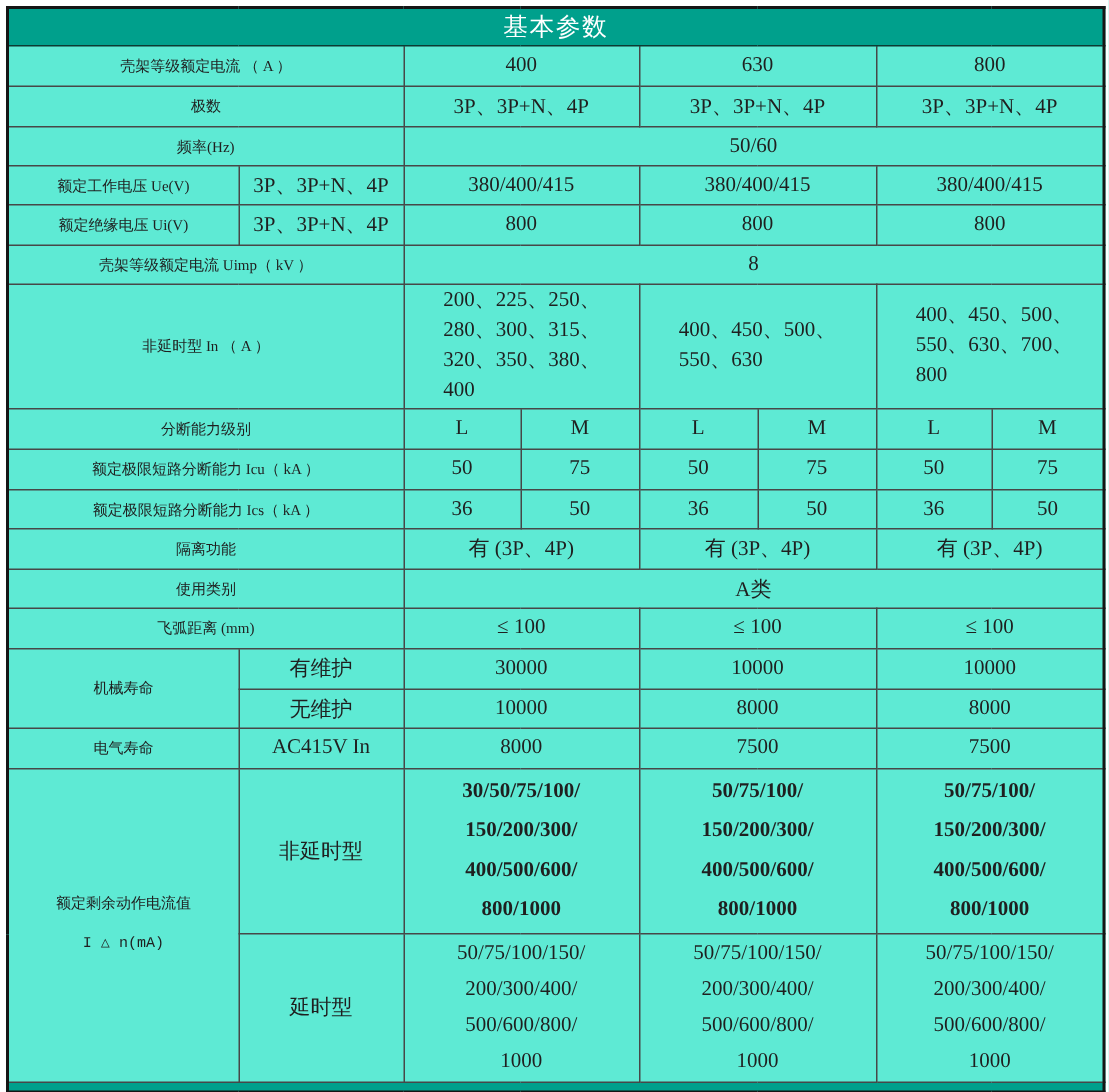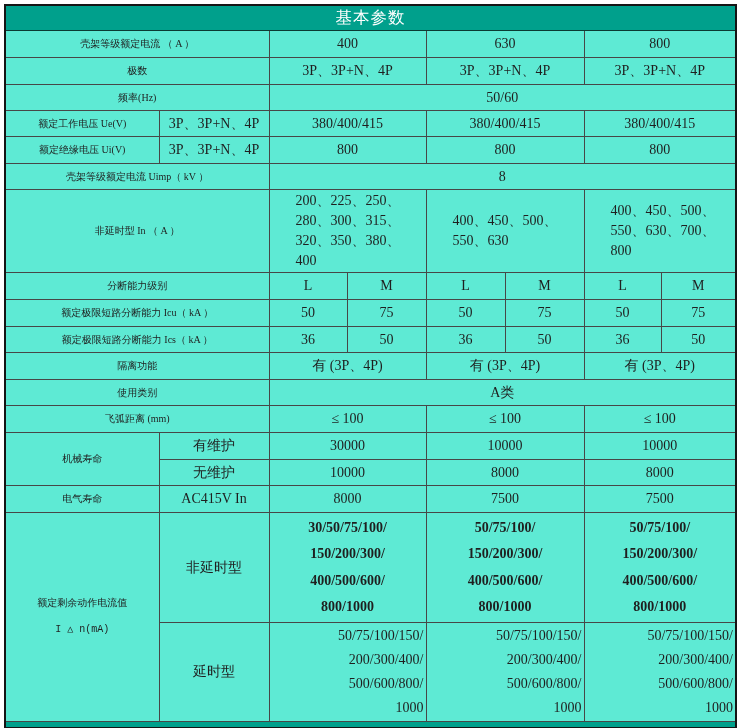--- a/index.html
+++ b/index.html
@@ -11,21 +11,21 @@
              border:2px solid #151515;background:#5eead4;}
   td{border:1px solid #474747;text-align:center;vertical-align:middle;
      font-size:14px;padding:1px 2px;white-space:pre-line;
      overflow:hidden;}
   td.bL2{border-left:1.8px solid #262626;}
   td.title-band{background:var(--teal);color:#ffffff;font-size:16.5px;
                 letter-spacing:1px;border:1px solid #0b3b33;}
   td.lab{font-size:10px;}
   td.list{text-align:left;padding-left:26px;line-height:20px;}
   td.spread4{line-height:26.5px;font-weight:bold;}
-  td.spread4b{line-height:24px;text-align:right;}
+  td.spread4b{line-height:24px;}
   td.lab2{line-height:26px;font-family:Liberation Mono, monospace;}
   td.teal-bar{background:var(--teal);padding:0;border:1px solid #0b3b33;}
 </style>
 </head>
 <body>
 
 <table class="spec">
   <colgroup>
     <col style="width:154px">
       <col style="width:110px">

